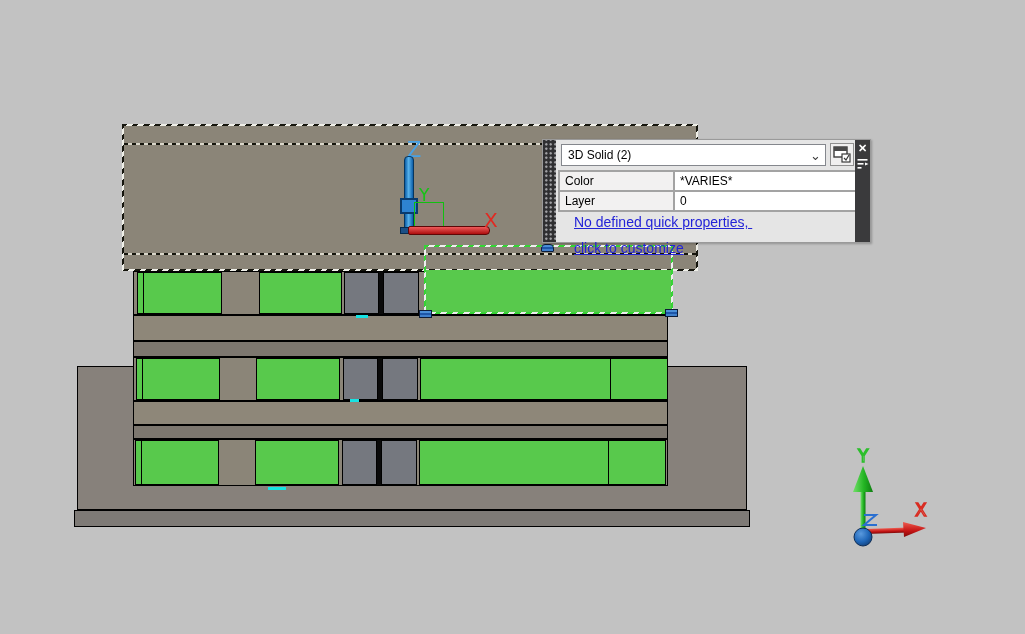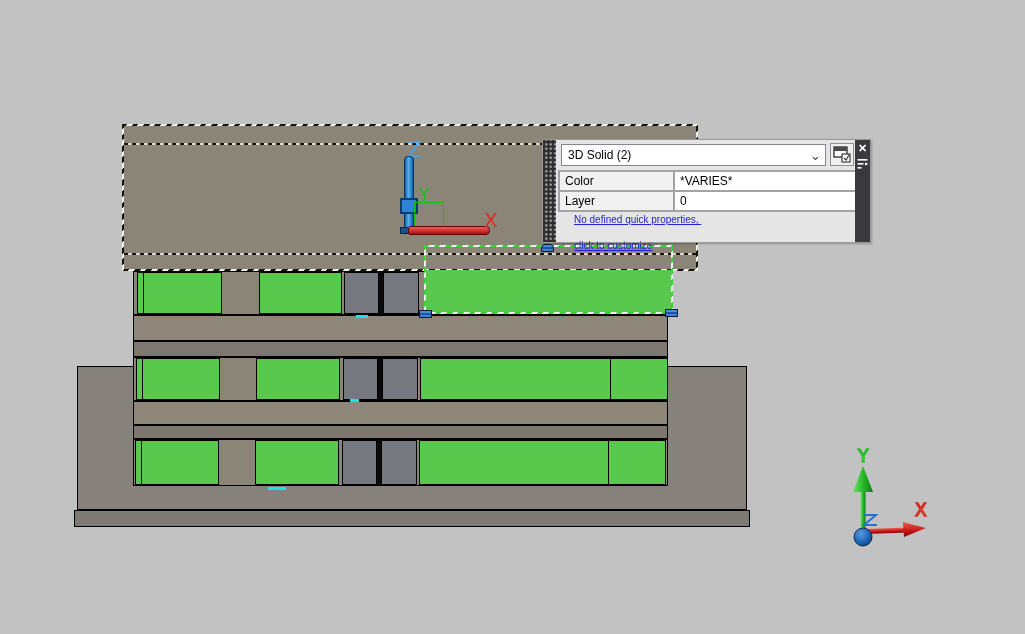--- a/index.html
+++ b/index.html
@@ -46,21 +46,21 @@
   .qp-combo{
     left:18px;top:4px;width:265px;height:22px;background:#fff;border:1px solid #84878d;box-sizing:border-box;
     font-size:12px;color:#000;line-height:20px;padding-left:6px;
   }
   .qp-combo .chev{position:absolute;right:4px;top:1px;font-size:13px;color:#3c3c3c;}
   .qp-btn{left:287px;top:3px;width:24px;height:23px;background:#f0efef;border:1px solid #8f8f8f;box-sizing:border-box;}
   .qp-table{left:15px;top:30px;width:296px;border-collapse:collapse;table-layout:fixed;}
   .qp-table td{border:2px solid #a3a3a3;height:18px;font-size:12px;color:#000;padding:0 0 0 5px;overflow:hidden;white-space:nowrap;}
   .qp-table td.lab{width:108px;background:#f2f1f1;}
   .qp-table td.val{width:184px;background:#ffffff;}
-  .qp-link{left:15px;font-size:10px;color:#2323d7;text-decoration:underline;cursor:pointer;white-space:pre;padding-left:16px;}
+  .qp-link{left:15px;font-size:14px;color:#2323d7;text-decoration:underline;cursor:pointer;white-space:pre;padding-left:16px;}
   
   .axlbl{position:absolute;font-family:"DejaVu Sans",sans-serif;}
 </style>
 </head>
 <body>
 
 <div class="abs" style="left:0;top:0;width:1025px;height:634px;">
 
   <div class="abs blk base" style="left:77px;top:366px;width:670px;height:144px;"></div>
   <div class="abs blk plate" style="left:74px;top:510px;width:676px;height:17px;"></div>

